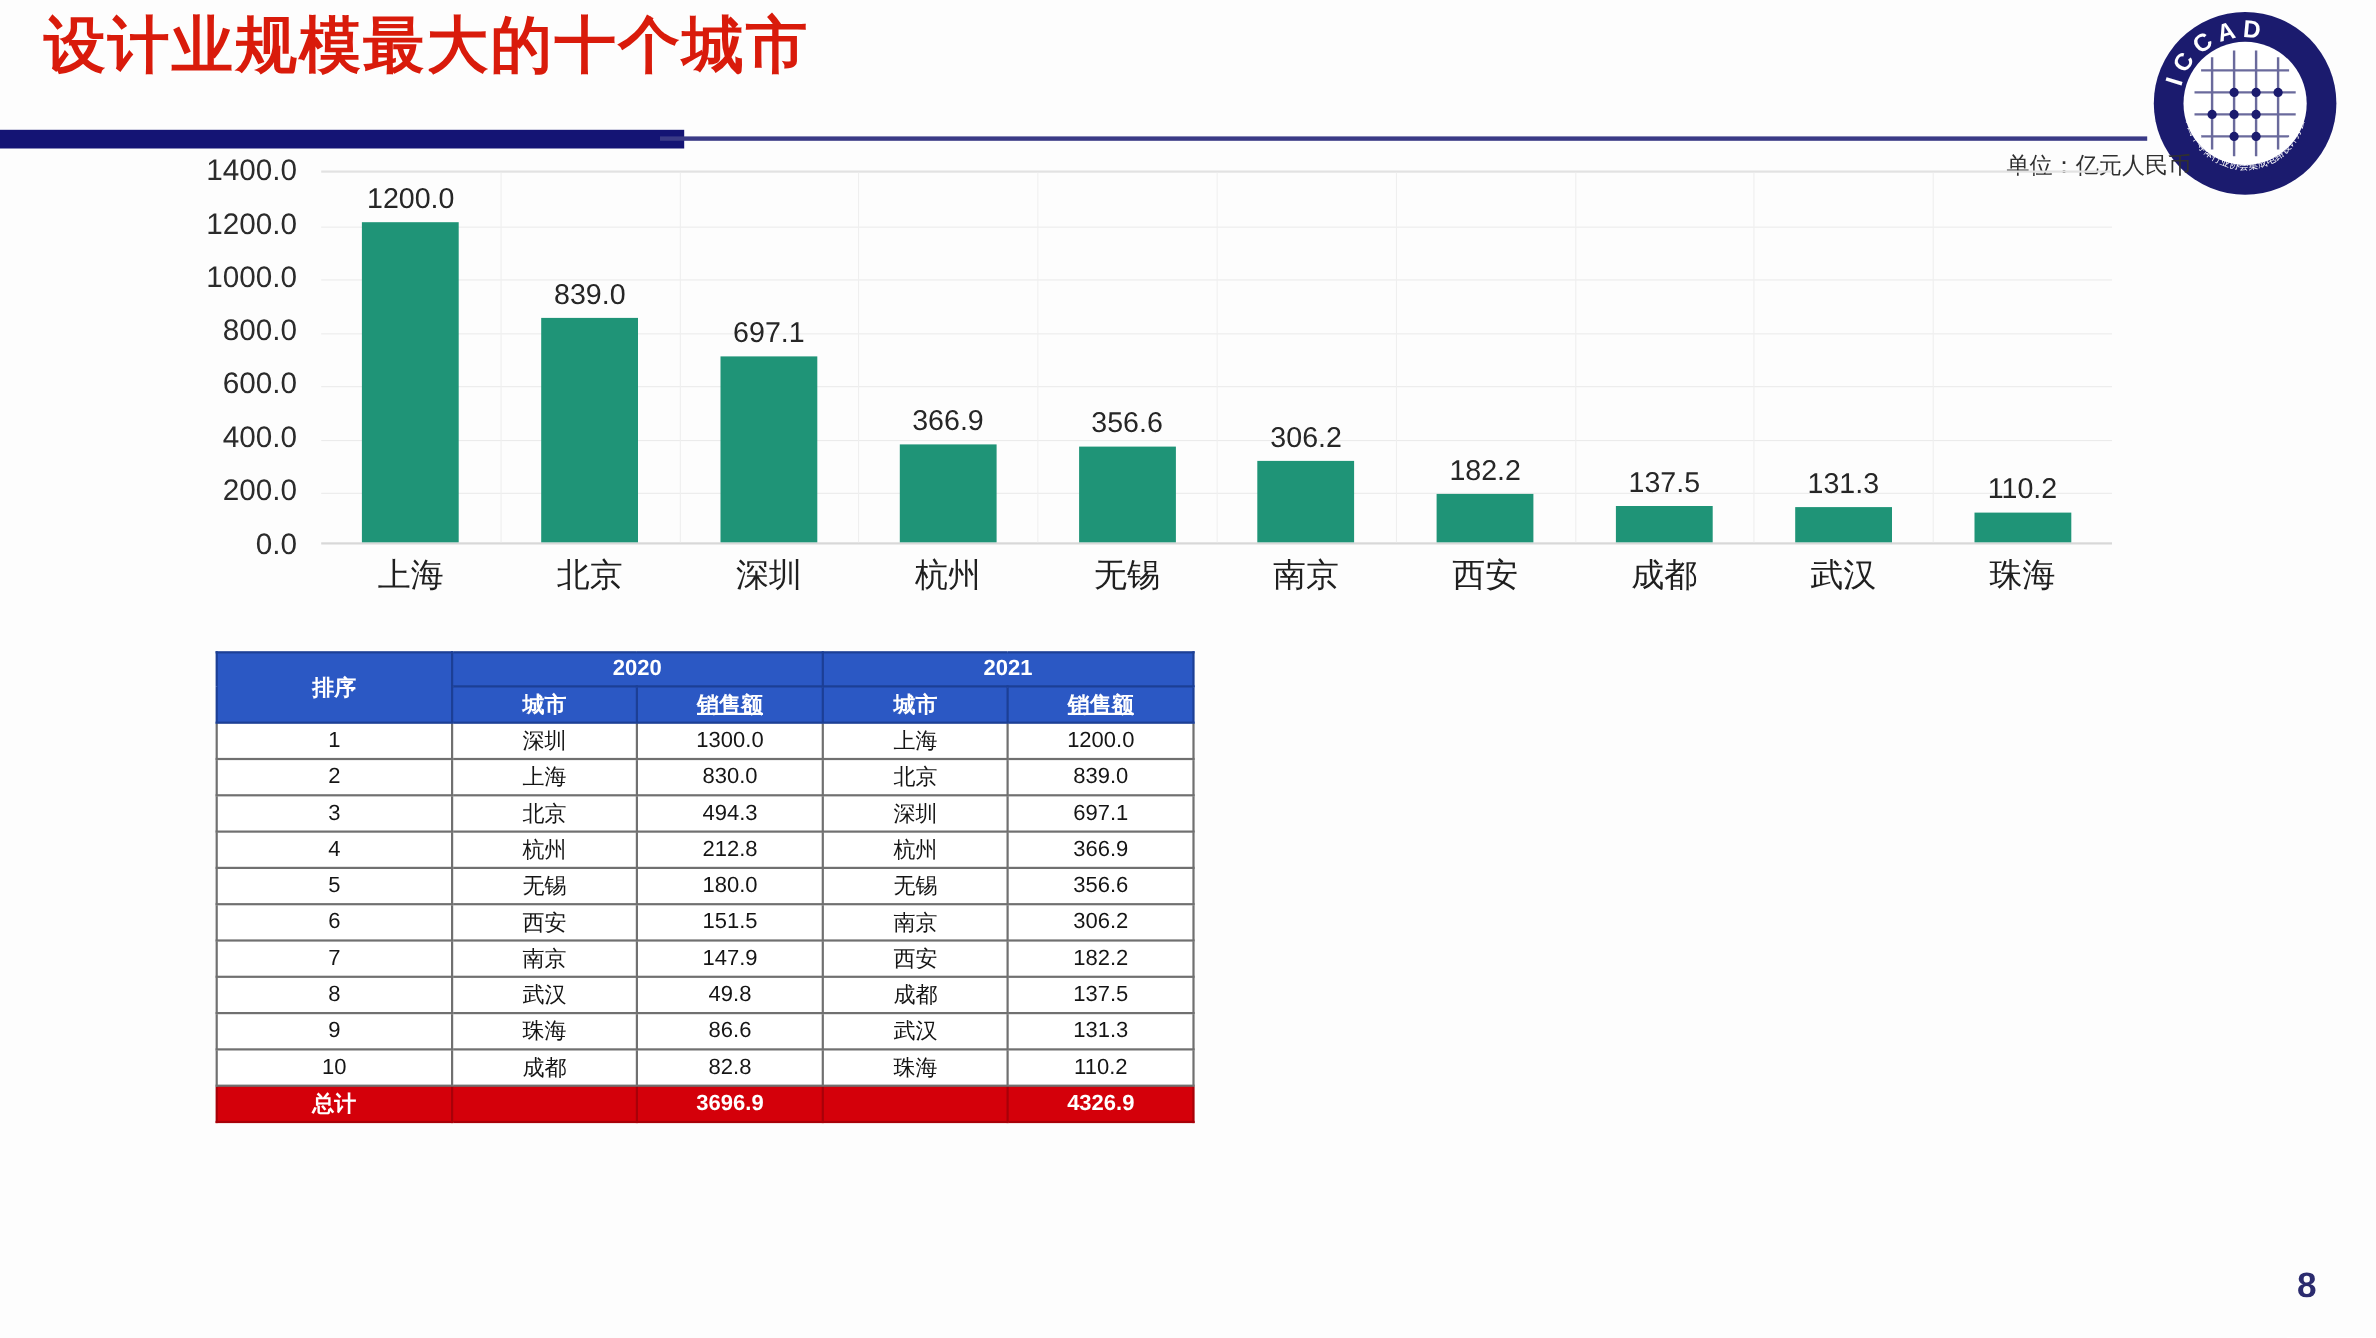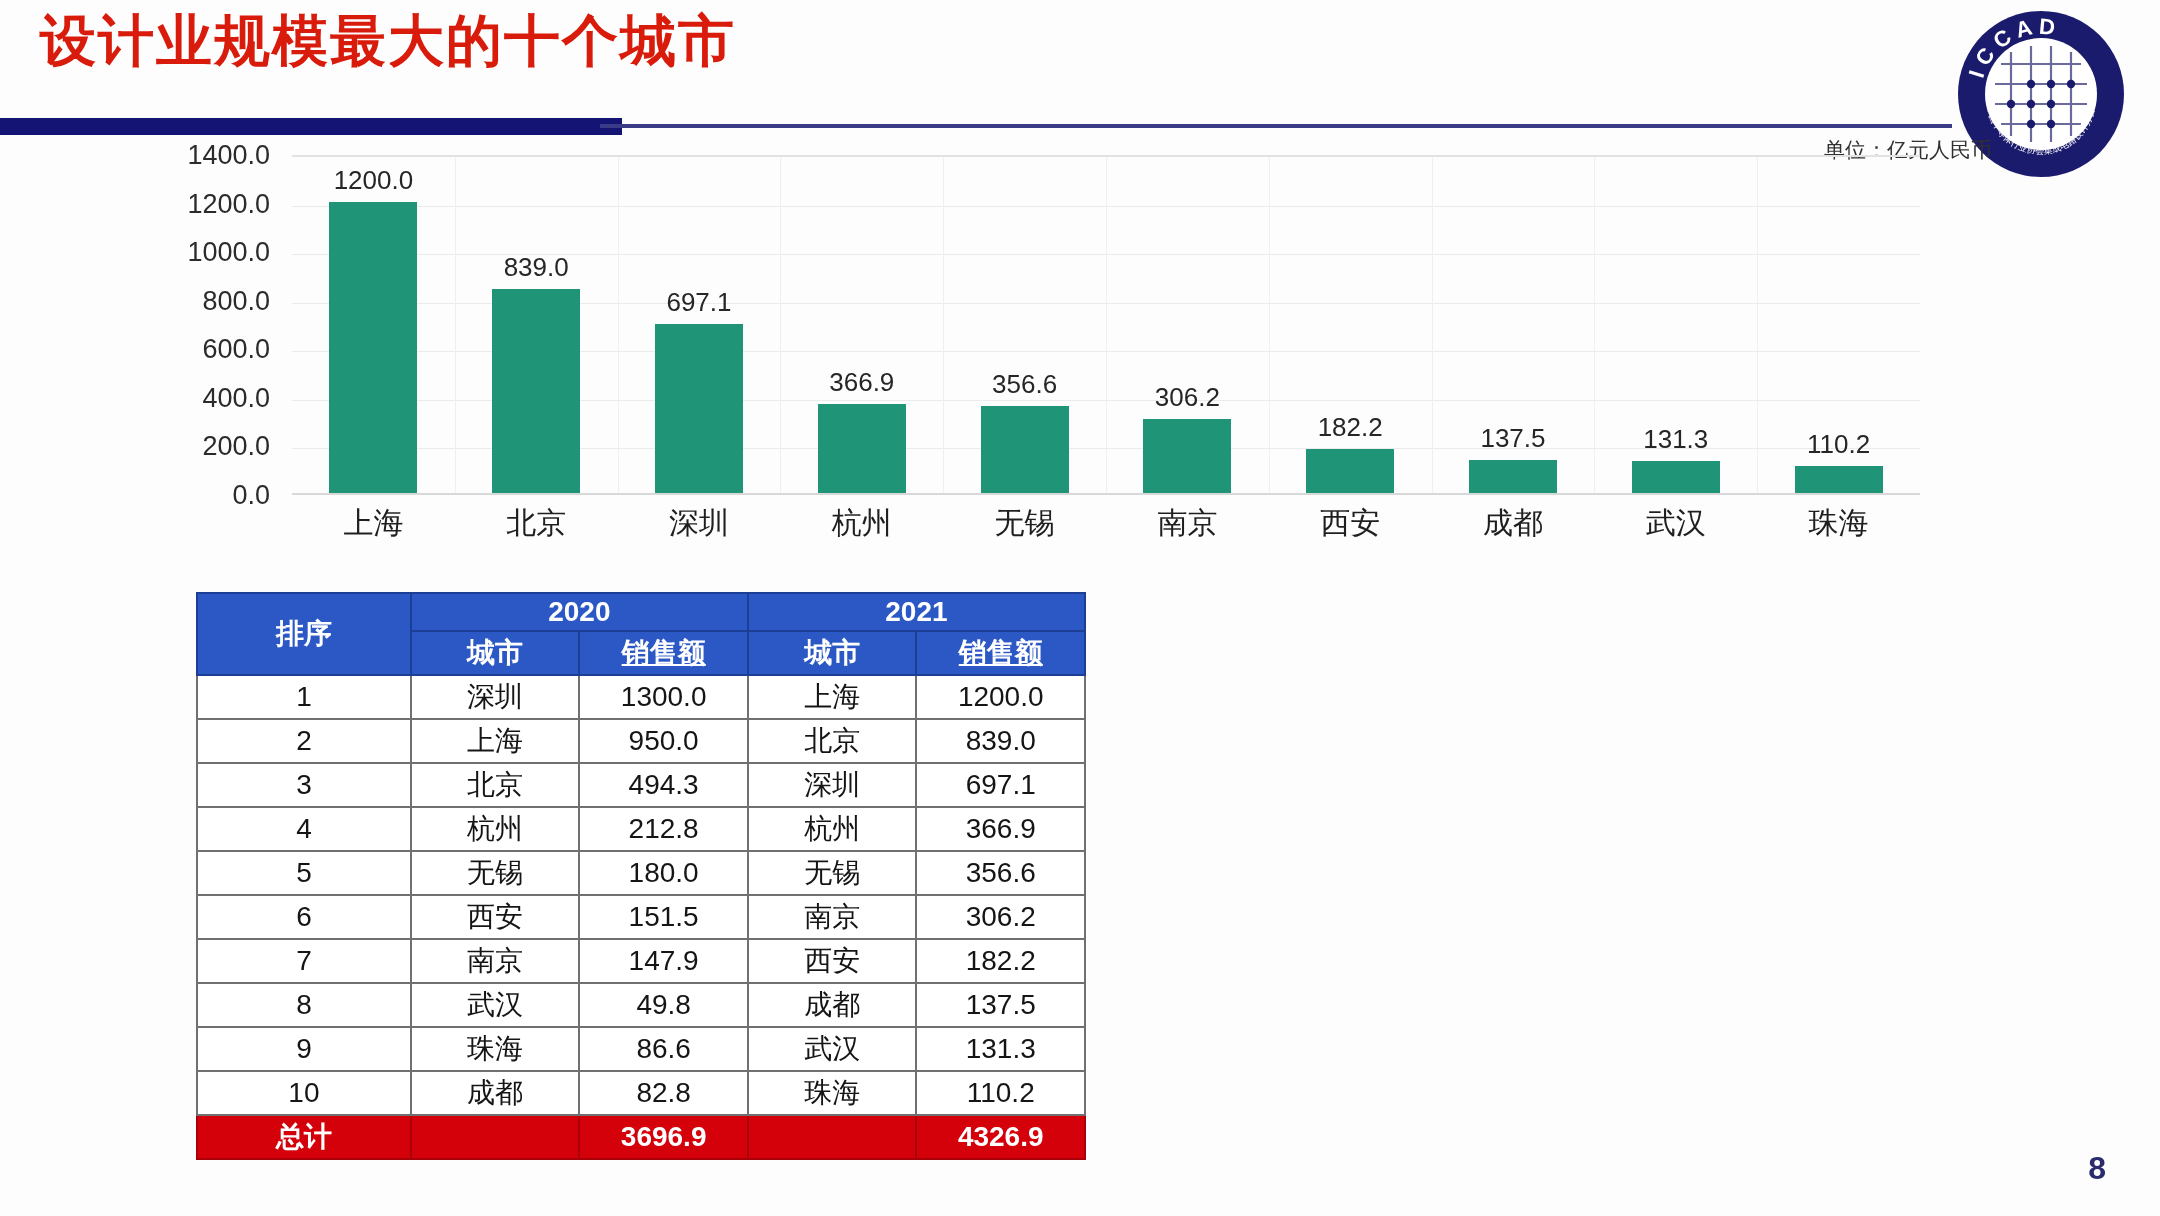--- a/index.html
+++ b/index.html
@@ -155,21 +155,21 @@
   }
 
   
   .data-table {
     position: absolute;
     left: 196px;
     top: 592px;
     width: 890px;
     border-collapse: collapse;
     table-layout: fixed;
-    font-size: 28px;
+    font-size: 20px;
     color: #151515;
     background: #fff;
   }
   .data-table th, .data-table td {
     border: 2px solid #707070;
     text-align: center;
     padding: 2px 4px;
     height: 31px;
     box-sizing: border-box;
     font-weight: normal;
@@ -383,21 +383,21 @@
         <tr>
           <td>1</td>
           <td>深圳</td>
           <td>1300.0</td>
           <td>上海</td>
           <td>1200.0</td>
         </tr>
         <tr>
           <td>2</td>
           <td>上海</td>
-          <td>950.0</td>
+          <td>830.0</td>
           <td>北京</td>
           <td>839.0</td>
         </tr>
         <tr>
           <td>3</td>
           <td>北京</td>
           <td>494.3</td>
           <td>深圳</td>
           <td>697.1</td>
         </tr>

